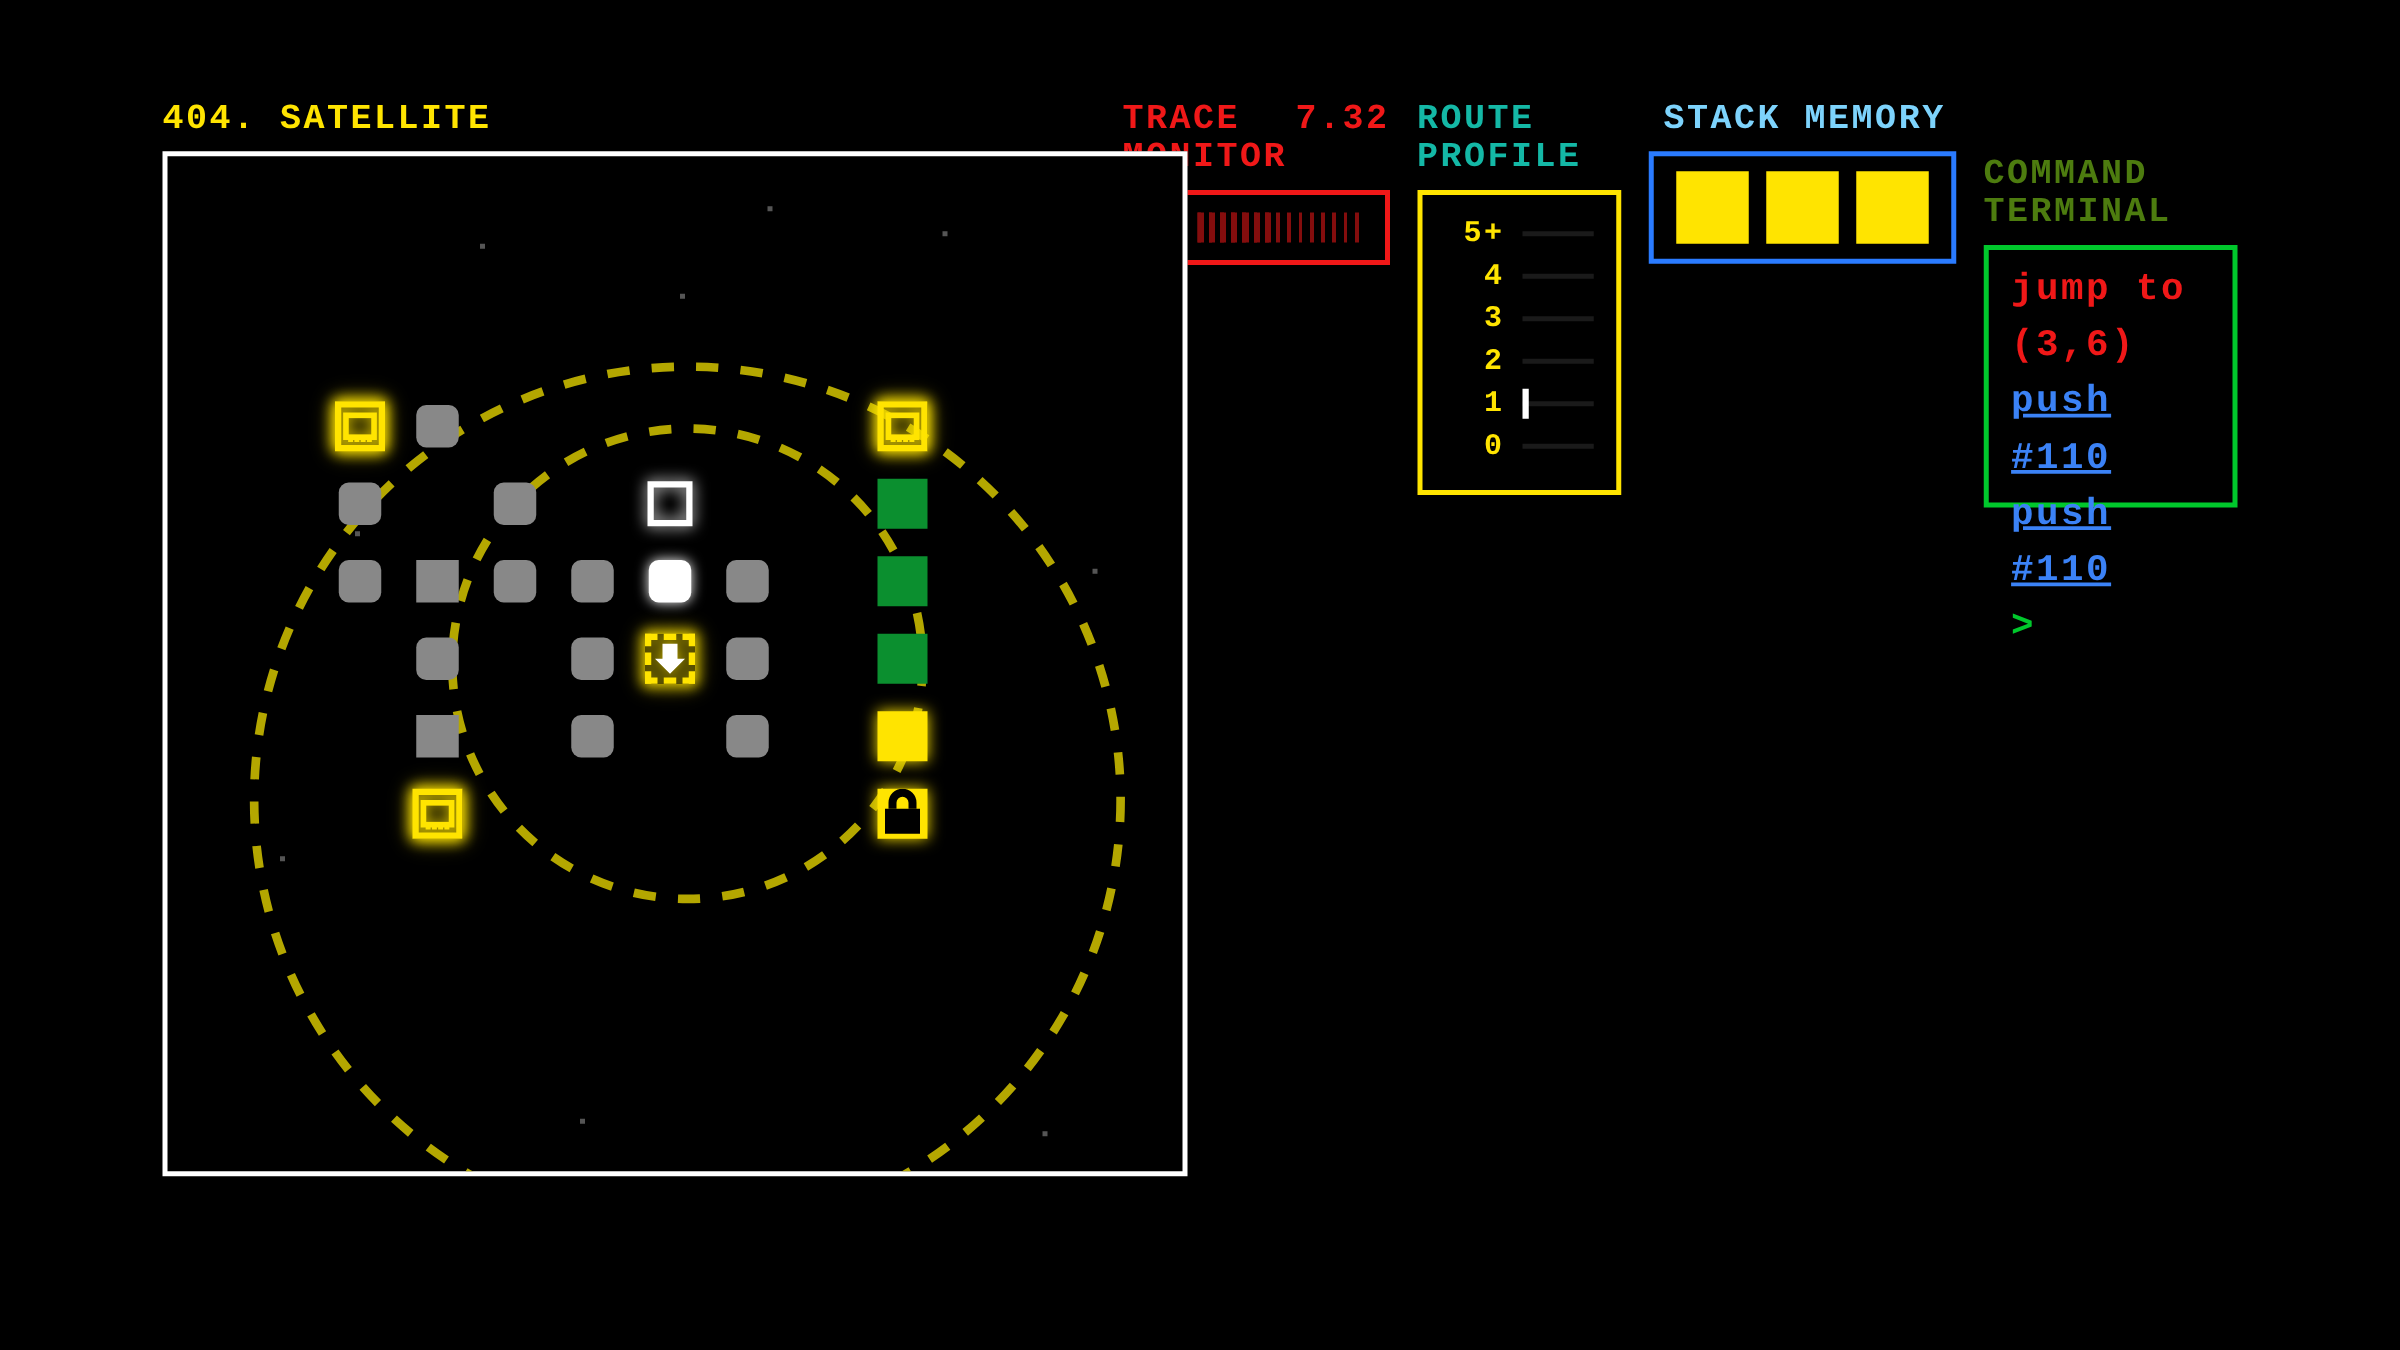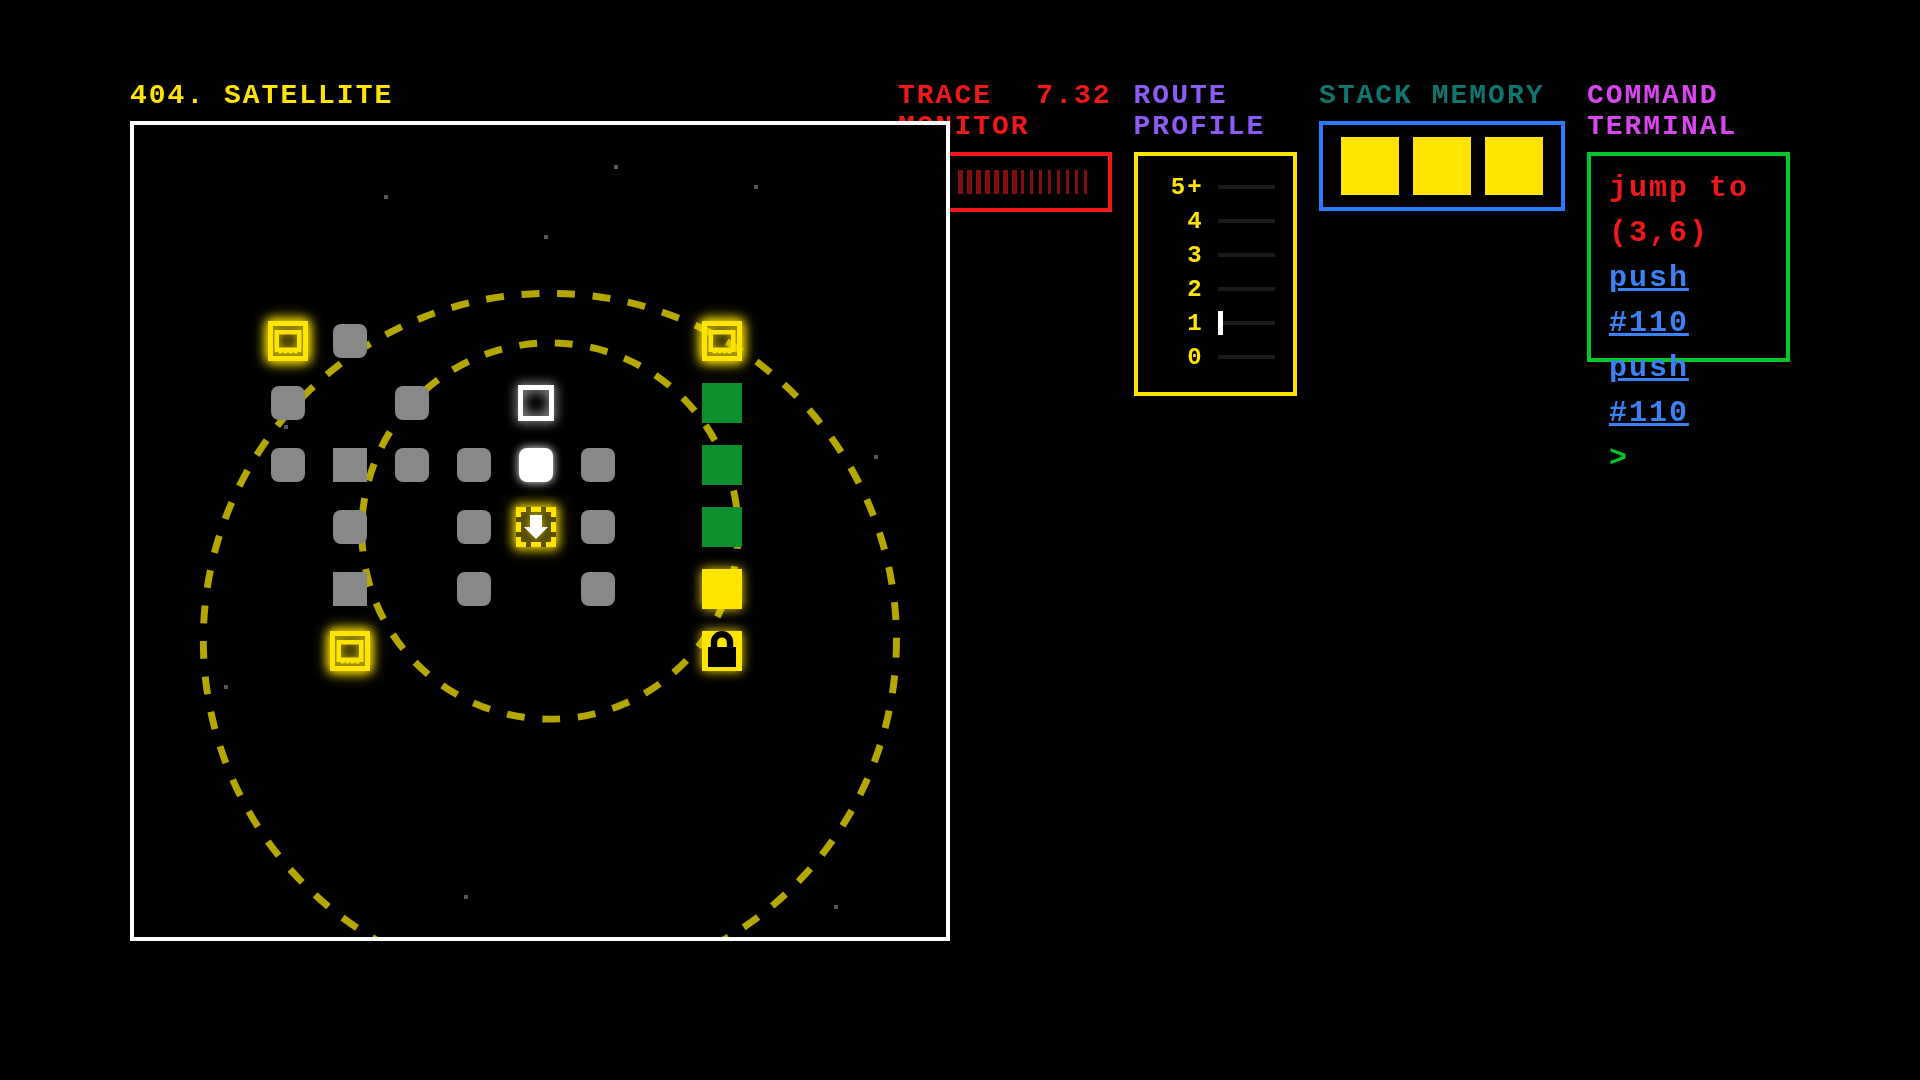--- a/index.html
+++ b/index.html
@@ -56,32 +56,32 @@
 
   
   .star { position:absolute; width:4px; height:4px; background:#555; }
 
   
   .trace .title { color:#f01818; display:flex; justify-content:space-between; }
   .trace .panel { border-color:#f01818; height:60px; display:flex; align-items:center; gap:12px; color:#f01818; }
   .waveform { flex:1; height:24px; background:repeating-linear-gradient(90deg,#f01818 0 3px,transparent 3px 9px); opacity:.55; }
   .waveform::before{content:"";display:inline-block;width:60px;height:24px;background:repeating-linear-gradient(90deg,#f01818 0 5px,transparent 5px 9px);}
 
-  .route .title{ color:#8b5cf6; }
+  .route .title{ color:#14b8a6; }
   .route .panel{ border-color:#ffe400; color:#ffe400; padding:14px 18px 18px; }
   .route-row{ display:flex; align-items:center; gap:14px; height:34px; }
   .route-row .lab{ width:48px; text-align:right; font-size:24px; }
   .route-row .bar{ flex:1; height:4px; background:#1a1a1a; position:relative; }
   .route-row .fill{ position:absolute; left:0; top:-10px; height:24px; background:#fff; }
 
-  .stack .title{ color:#0f766e; }
+  .stack .title{ color:#7dd3fc;margin-left:12px; }
   .stack .panel{ border-color:#2a7bff; height:90px; display:flex; justify-content:flex-end; align-items:center; gap:14px; }
   .stack .chip{ width:58px; height:58px; background:#ffe400; }
 
-  .term .title{ color:#d946ef; }
+  .term .title{ color:#4d7c0f;margin-top:44px; }
   .term .panel{ border-color:#00c82c; height:210px; font-size:30px; line-height:1.5; }
   .term .l-red{ color:#f01818; }
   .term .l-blue{ color:#3b82f6;text-decoration:underline; }
   .term .l-green{ color:#00c82c; }
 </style>
 </head>
 <body>
 
 <div class="frame">
 

